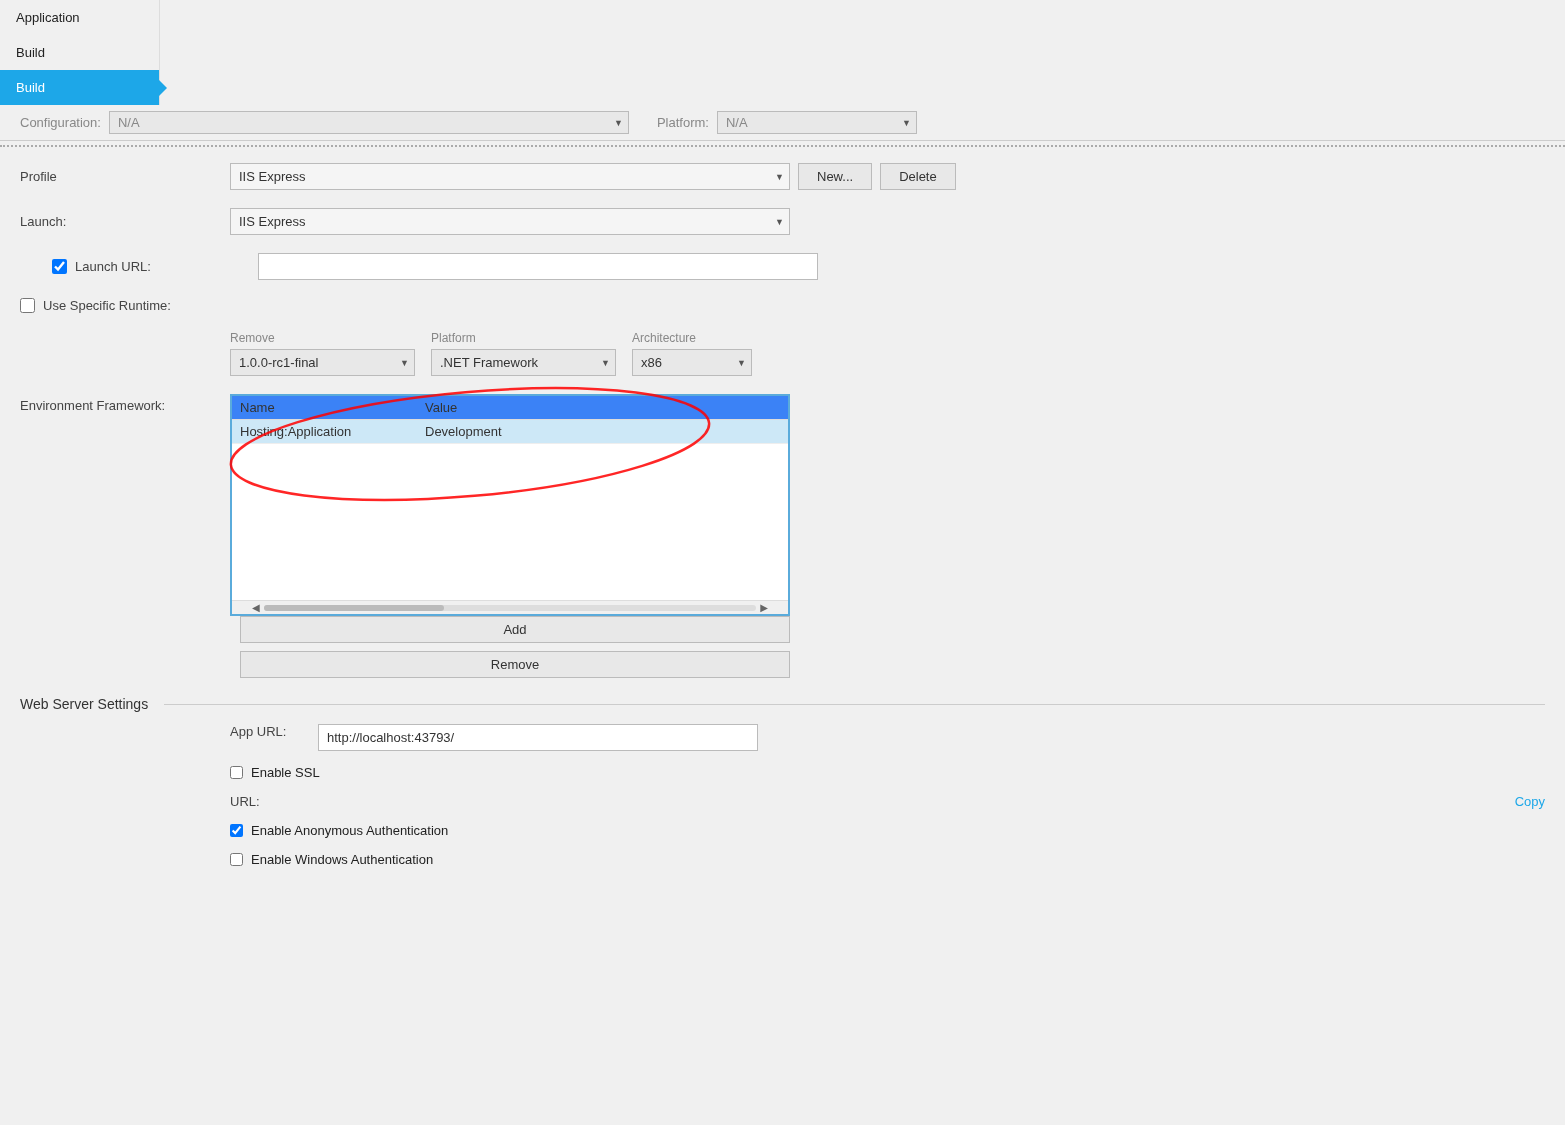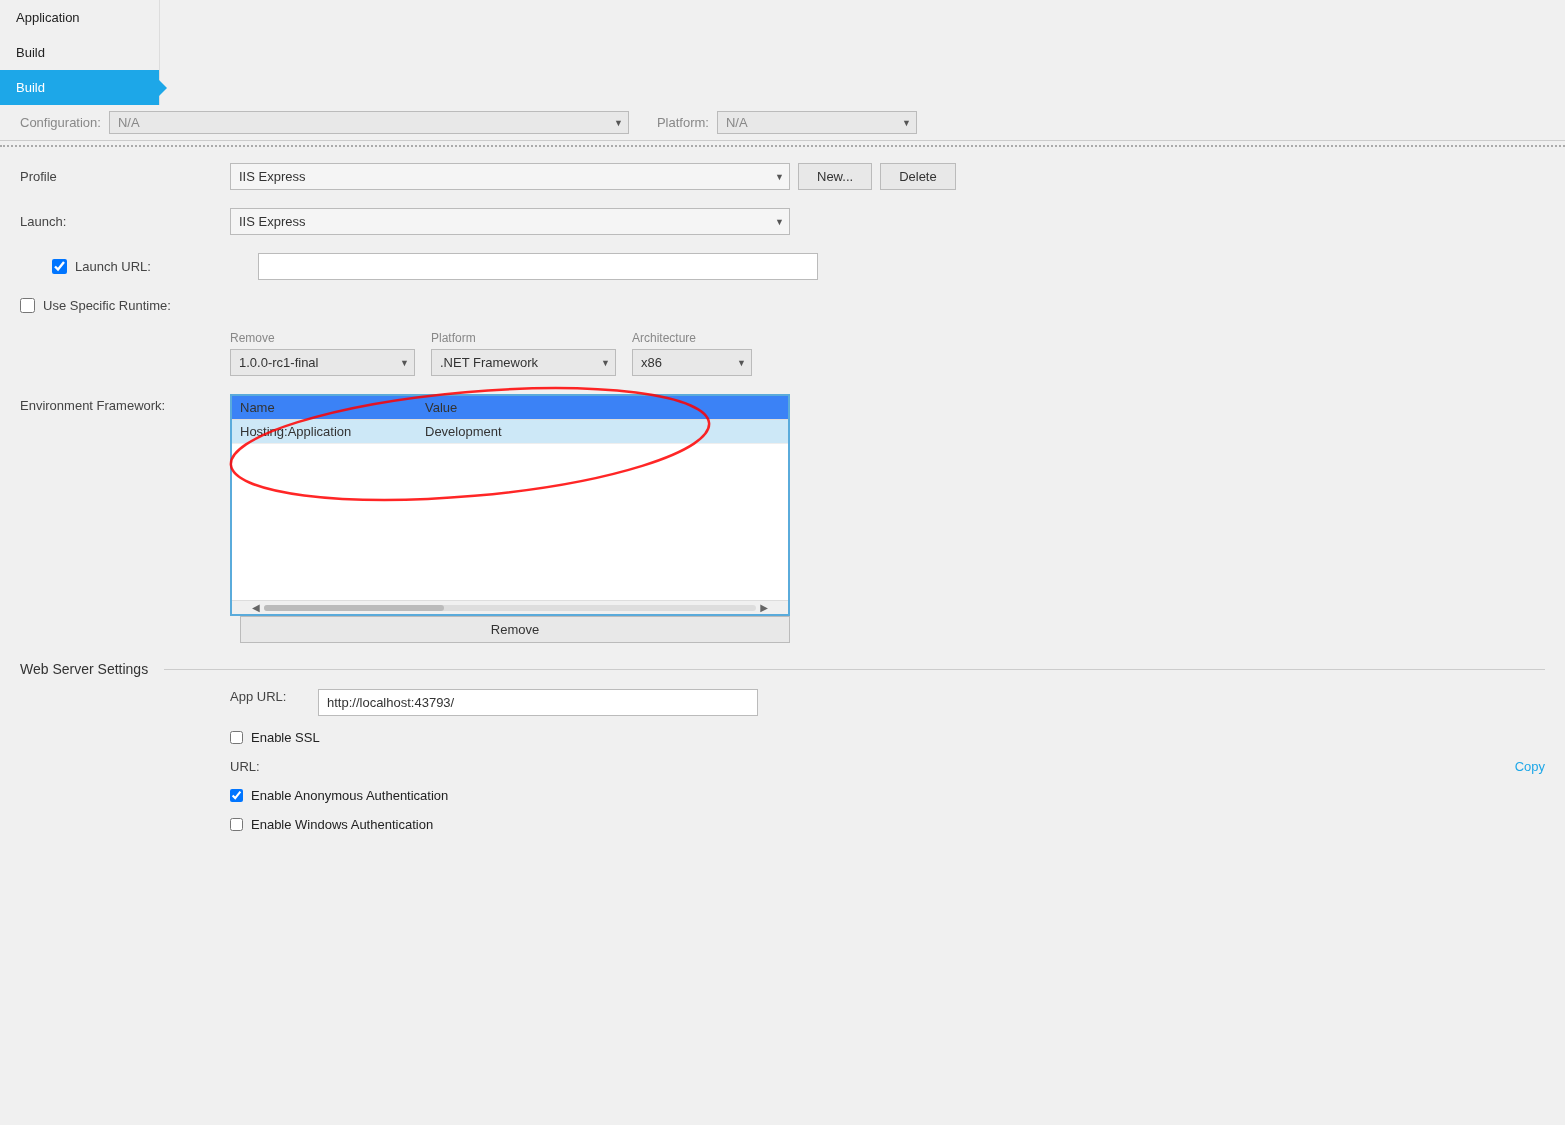--- a/index.html
+++ b/index.html
@@ -448,20 +448,21 @@
             </div>
             <div class="env-var-scrollbar">
               <span class="scroll-arrow">◀</span>
               <div class="env-var-scrolltrack">
                 <div class="env-var-scrollthumb"></div>
               </div>
               <span class="scroll-arrow">▶</span>
             </div>
           </div>
           <div class="env-var-actions">
+            <button class="btn">Add</button>
             <button class="btn">Remove</button>
           </div>
         </div>
       </div>
 
       <div class="web-server-section">
         <div class="section-heading">
           <span>Web Server Settings</span>
           <div class="section-divider"></div>
         </div>

